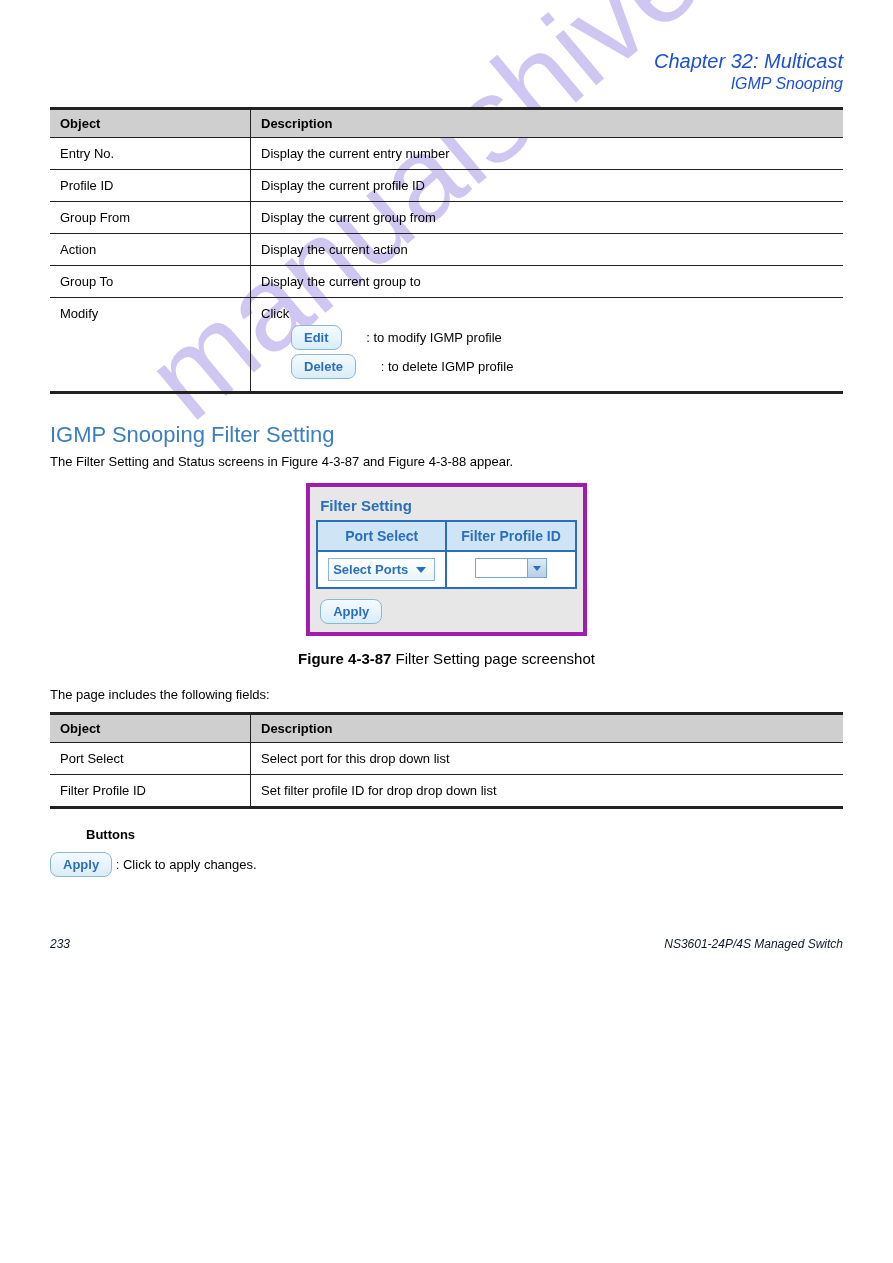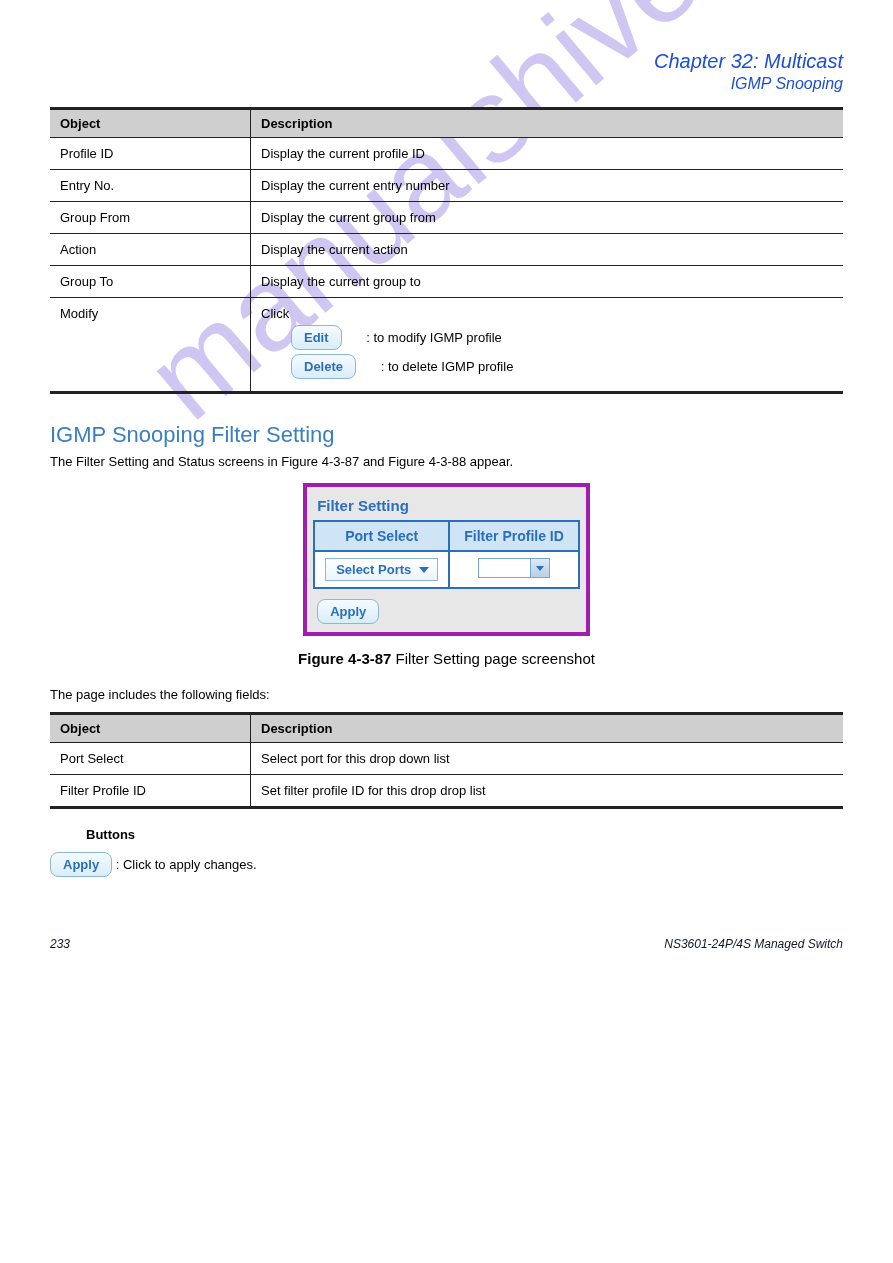--- a/index.html
+++ b/index.html
@@ -130,21 +130,21 @@
     padding: 6px 10px;
     text-align: center;
   }
   .select-ports {
     display: inline-flex;
     align-items: center;
     border: 1px solid #8bb7d6;
     background: linear-gradient(#fff, #eaf4fb);
     color: #2a6fbd;
     font-weight: bold;
-    padding: 3px 8px 3px 10px;
+    padding: 3px 8px 3px 4px;
     font-size: 13px;
   }
   .tri-down {
     margin-left: 8px;
     width: 0; height: 0;
     border-left: 5px solid transparent;
     border-right: 5px solid transparent;
     border-top: 6px solid #2a6fbd;
   }
   .dropdown {
@@ -199,26 +199,26 @@
       <span class="sub">IGMP Snooping</span>
     </div>
 
     <table class="desc">
       <tbody>
           <tr>
         <th>Object</th>
         <th>Description</th>
       </tr>
       <tr>
+        <td>Entry No.</td>
+        <td>Display the current entry number</td>
+      </tr>
+      <tr>
         <td>Profile ID</td>
         <td>Display the current profile ID</td>
-      </tr>
-      <tr>
-        <td>Entry No.</td>
-        <td>Display the current entry number</td>
       </tr>
       <tr>
         <td>Group From</td>
         <td>Display the current group from</td>
       </tr>
       <tr>
         <td>Action</td>
         <td>Display the current action</td>
       </tr>
       <tr>
@@ -289,21 +289,21 @@
           <tr>
         <th>Object</th>
         <th>Description</th>
       </tr>
       <tr>
         <td>Port Select</td>
         <td>Select port for this drop down list</td>
       </tr>
       <tr>
         <td>Filter Profile ID</td>
-        <td>Set filter profile ID for this drop drop list</td>
+        <td>Set filter profile ID for drop drop down list</td>
       </tr>
     </tbody>
       </table>
 
     <div class="after-table-note">
       <div class="mono">Buttons</div>
     </div>
     <div class="apply-inline">
       <span class="btn">Apply</span>
       <span class="note-indent">: Click to apply changes.</span>

